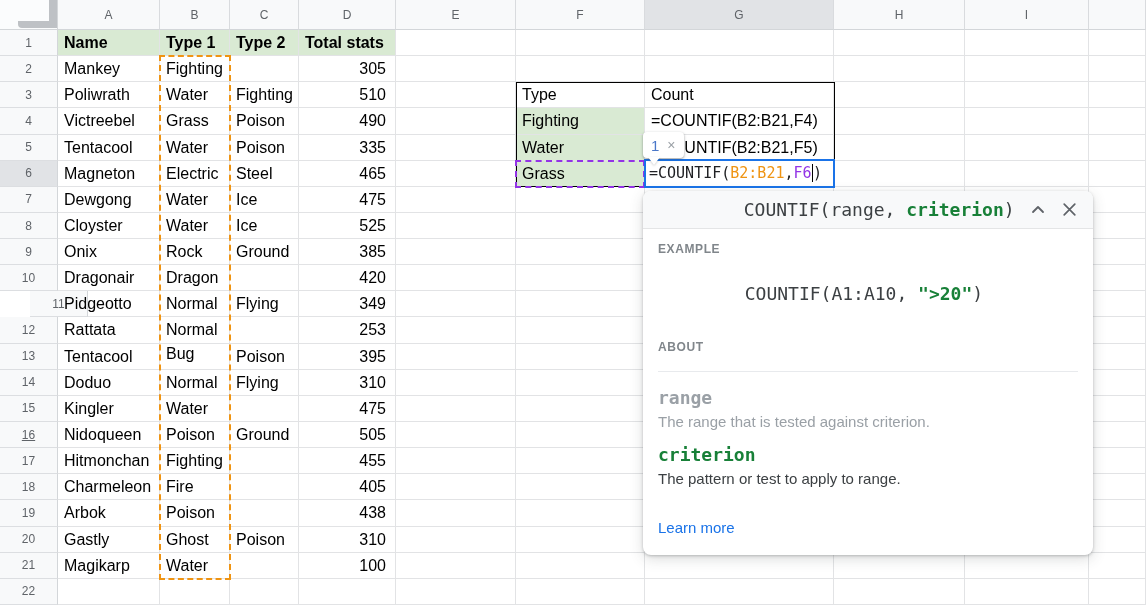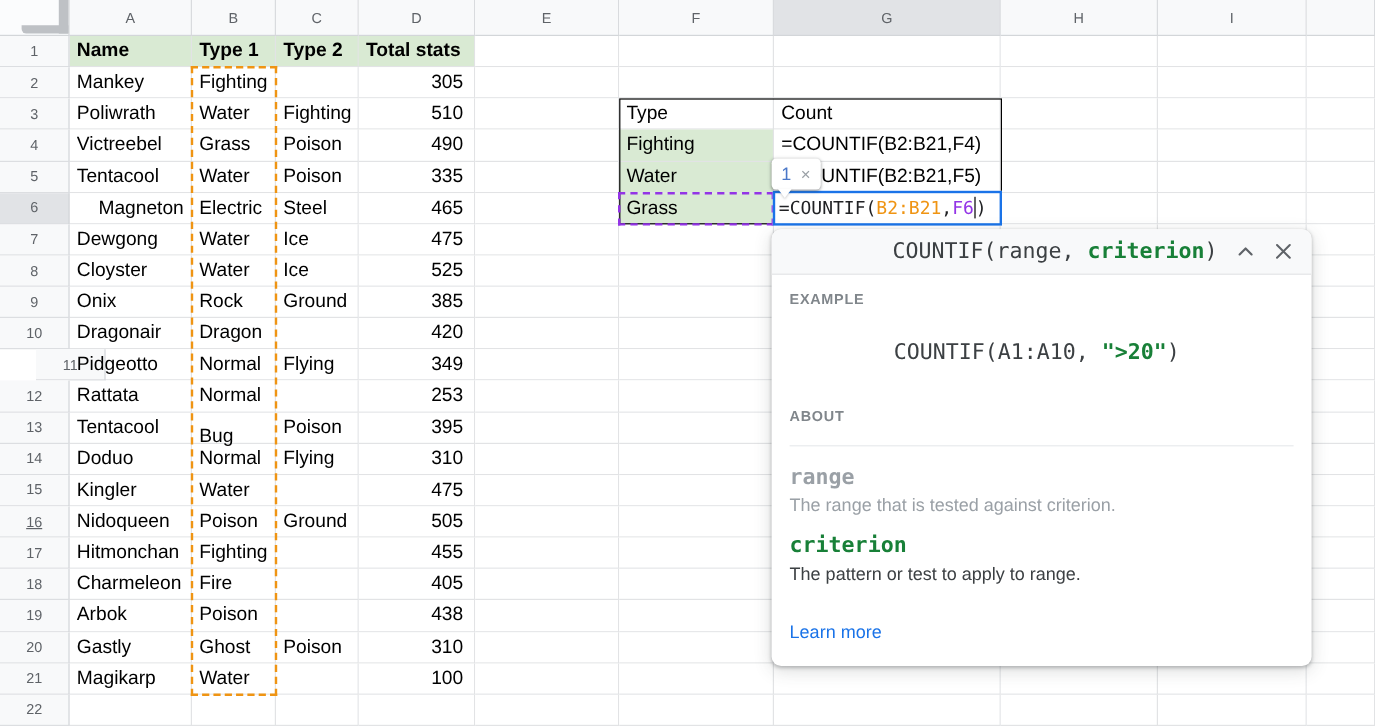--- a/index.html
+++ b/index.html
@@ -338,21 +338,21 @@
       <div class="ctext" style="left: 236px; width: 63px; top: 82.272px; height: 26.136px; line-height: 26.136px;">Fighting</div>
       <div class="ctext num" style="left: 299px; width: 87px; top: 82.272px; height: 26.136px; line-height: 26.136px;">510</div>
       <div class="ctext" style="left: 64px; width: 96px; top: 108.408px; height: 26.136px; line-height: 26.136px;">Victreebel</div>
       <div class="ctext" style="left: 166px; width: 64px; top: 108.408px; height: 26.136px; line-height: 26.136px;">Grass</div>
       <div class="ctext" style="left: 236px; width: 63px; top: 108.408px; height: 26.136px; line-height: 26.136px;">Poison</div>
       <div class="ctext num" style="left: 299px; width: 87px; top: 108.408px; height: 26.136px; line-height: 26.136px;">490</div>
       <div class="ctext" style="left: 64px; width: 96px; top: 134.544px; height: 26.136px; line-height: 26.136px;">Tentacool</div>
       <div class="ctext" style="left: 166px; width: 64px; top: 134.544px; height: 26.136px; line-height: 26.136px;">Water</div>
       <div class="ctext" style="left: 236px; width: 63px; top: 134.544px; height: 26.136px; line-height: 26.136px;">Poison</div>
       <div class="ctext num" style="left: 299px; width: 87px; top: 134.544px; height: 26.136px; line-height: 26.136px;">335</div>
-      <div class="ctext" style="left: 64px; width: 96px; top: 160.68px; height: 26.136px; line-height: 26.136px; margin-left: 18px;">Magneton</div>
+      <div class="ctext" style="left: 64px; width: 96px; top: 160.68px; height: 26.136px; line-height: 26.136px;">Magneton</div>
       <div class="ctext" style="left: 166px; width: 64px; top: 160.68px; height: 26.136px; line-height: 26.136px;">Electric</div>
       <div class="ctext" style="left: 236px; width: 63px; top: 160.68px; height: 26.136px; line-height: 26.136px;">Steel</div>
       <div class="ctext num" style="left: 299px; width: 87px; top: 160.68px; height: 26.136px; line-height: 26.136px;">465</div>
       <div class="ctext" style="left: 64px; width: 96px; top: 186.816px; height: 26.136px; line-height: 26.136px;">Dewgong</div>
       <div class="ctext" style="left: 166px; width: 64px; top: 186.816px; height: 26.136px; line-height: 26.136px;">Water</div>
       <div class="ctext" style="left: 236px; width: 63px; top: 186.816px; height: 26.136px; line-height: 26.136px;">Ice</div>
       <div class="ctext num" style="left: 299px; width: 87px; top: 186.816px; height: 26.136px; line-height: 26.136px;">475</div>
       <div class="ctext" style="left: 64px; width: 96px; top: 212.952px; height: 26.136px; line-height: 26.136px;">Cloyster</div>
       <div class="ctext" style="left: 166px; width: 64px; top: 212.952px; height: 26.136px; line-height: 26.136px;">Water</div>
       <div class="ctext" style="left: 236px; width: 63px; top: 212.952px; height: 26.136px; line-height: 26.136px;">Ice</div>
@@ -365,21 +365,21 @@
       <div class="ctext" style="left: 166px; width: 64px; top: 265.224px; height: 26.136px; line-height: 26.136px;">Dragon</div>
       <div class="ctext num" style="left: 299px; width: 87px; top: 265.224px; height: 26.136px; line-height: 26.136px;">420</div>
       <div class="ctext" style="left: 64px; width: 96px; top: 291.36px; height: 26.136px; line-height: 26.136px;">Pidgeotto</div>
       <div class="ctext" style="left: 166px; width: 64px; top: 291.36px; height: 26.136px; line-height: 26.136px;">Normal</div>
       <div class="ctext" style="left: 236px; width: 63px; top: 291.36px; height: 26.136px; line-height: 26.136px;">Flying</div>
       <div class="ctext num" style="left: 299px; width: 87px; top: 291.36px; height: 26.136px; line-height: 26.136px;">349</div>
       <div class="ctext" style="left: 64px; width: 96px; top: 317.496px; height: 26.136px; line-height: 26.136px;">Rattata</div>
       <div class="ctext" style="left: 166px; width: 64px; top: 317.496px; height: 26.136px; line-height: 26.136px;">Normal</div>
       <div class="ctext num" style="left: 299px; width: 87px; top: 317.496px; height: 26.136px; line-height: 26.136px;">253</div>
       <div class="ctext" style="left: 64px; width: 96px; top: 343.632px; height: 26.136px; line-height: 26.136px;">Tentacool</div>
-      <div class="ctext" style="left: 166px; width: 64px; top: 351px; height: 26.136px; line-height: 26.136px;">Bug</div>
+      <div class="ctext" style="left: 166px; width: 64px; top: 341px; height: 26.136px; line-height: 26.136px;">Bug</div>
       <div class="ctext" style="left: 236px; width: 63px; top: 343.632px; height: 26.136px; line-height: 26.136px;">Poison</div>
       <div class="ctext num" style="left: 299px; width: 87px; top: 343.632px; height: 26.136px; line-height: 26.136px;">395</div>
       <div class="ctext" style="left: 64px; width: 96px; top: 369.768px; height: 26.136px; line-height: 26.136px;">Doduo</div>
       <div class="ctext" style="left: 166px; width: 64px; top: 369.768px; height: 26.136px; line-height: 26.136px;">Normal</div>
       <div class="ctext" style="left: 236px; width: 63px; top: 369.768px; height: 26.136px; line-height: 26.136px;">Flying</div>
       <div class="ctext num" style="left: 299px; width: 87px; top: 369.768px; height: 26.136px; line-height: 26.136px;">310</div>
       <div class="ctext" style="left: 64px; width: 96px; top: 395.904px; height: 26.136px; line-height: 26.136px;">Kingler</div>
       <div class="ctext" style="left: 166px; width: 64px; top: 395.904px; height: 26.136px; line-height: 26.136px;">Water</div>
       <div class="ctext num" style="left: 299px; width: 87px; top: 395.904px; height: 26.136px; line-height: 26.136px;">475</div>
       <div class="ctext" style="left: 64px; width: 96px; top: 422.04px; height: 26.136px; line-height: 26.136px;">Nidoqueen</div>

